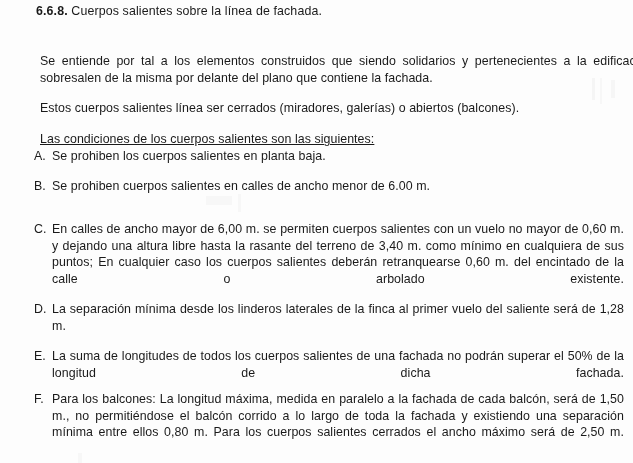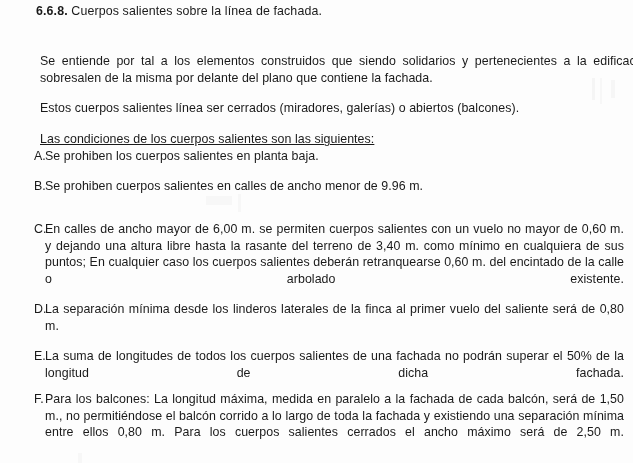--- a/index.html
+++ b/index.html
@@ -85,21 +85,21 @@
   }
   .cond-letter {
     position: absolute;
     left: 0;
     top: 0;
     width: 22px;
     text-align: left;
   }
   .cond-text {
     display: block;
-    margin-left: 11px;
+    margin-left: 18px;
     text-align: justify;
     text-justify: inter-word;
     letter-spacing: .005em;
   }
   
   .cond-text::after {
     content: "";
     display: inline-block;
     width: 100%;
   }
@@ -133,29 +133,29 @@
   <p class="para para-2">Estos cuerpos salientes línea ser cerrados (miradores, galerías) o abiertos (balcones).</p>
   <p class="para para-3">Las condiciones de los cuerpos salientes son las siguientes:</p>
 
   <ul class="cond-list">
     <li class="cond-item item-a no-stretch">
       <span class="cond-letter">A.</span>
       <span class="cond-text">Se prohiben los cuerpos salientes en planta baja.</span>
     </li>
     <li class="cond-item item-b no-stretch">
       <span class="cond-letter">B.</span>
-      <span class="cond-text">Se prohiben cuerpos salientes en calles de ancho menor de 9.96 m.</span>
+      <span class="cond-text">Se prohiben cuerpos salientes en calles de ancho menor de 6.00 m.</span>
     </li>
     <li class="cond-item item-c">
       <span class="cond-letter">C.</span>
       <span class="cond-text">En calles de ancho mayor de 6,00 m. se permiten cuerpos salientes con un vuelo no mayor de 0,60 m. y dejando una altura libre hasta la rasante del terreno de 3,40 m. como mínimo en cualquiera de sus puntos; En cualquier caso los cuerpos salientes deberán retranquearse 0,60 m. del encintado de la calle o arbolado existente.</span>
     </li>
     <li class="cond-item item-d">
       <span class="cond-letter">D.</span>
-      <span class="cond-text">La separación mínima desde los linderos laterales de la finca al primer vuelo del saliente será de 0,80 m.</span>
+      <span class="cond-text">La separación mínima desde los linderos laterales de la finca al primer vuelo del saliente será de 1,28 m.</span>
     </li>
     <li class="cond-item item-e">
       <span class="cond-letter">E.</span>
       <span class="cond-text">La suma de longitudes de todos los cuerpos salientes de una fachada no podrán superar el 50% de la longitud de dicha fachada.</span>
     </li>
     <li class="cond-item item-f">
       <span class="cond-letter">F.</span>
       <span class="cond-text">Para los balcones: La longitud máxima, medida en paralelo a la fachada de cada balcón, será de 1,50 m., no permitiéndose el balcón corrido a lo largo de toda la fachada y existiendo una separación mínima entre ellos 0,80 m. Para los cuerpos salientes cerrados el ancho máximo será de 2,50 m.</span>
     </li>
   </ul>

